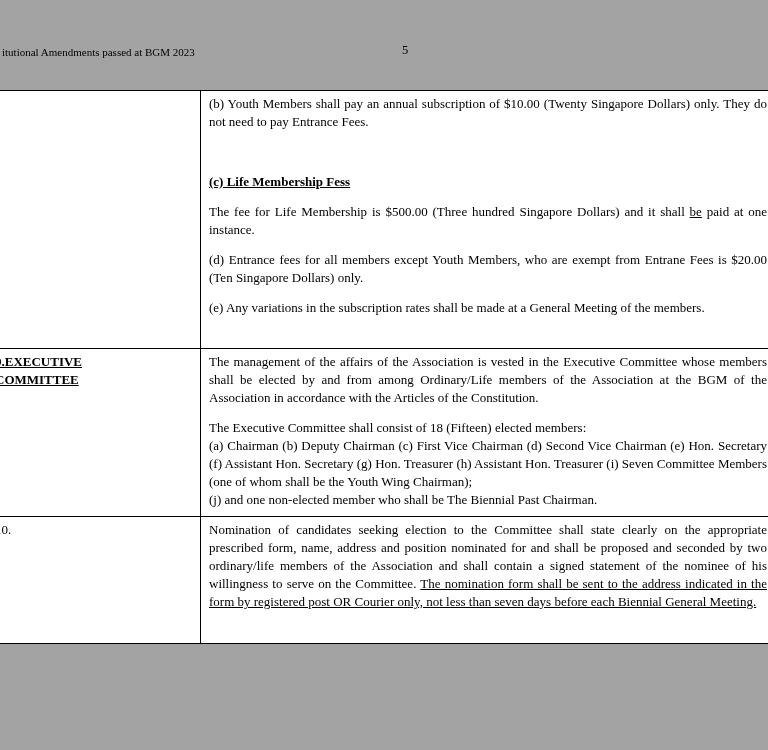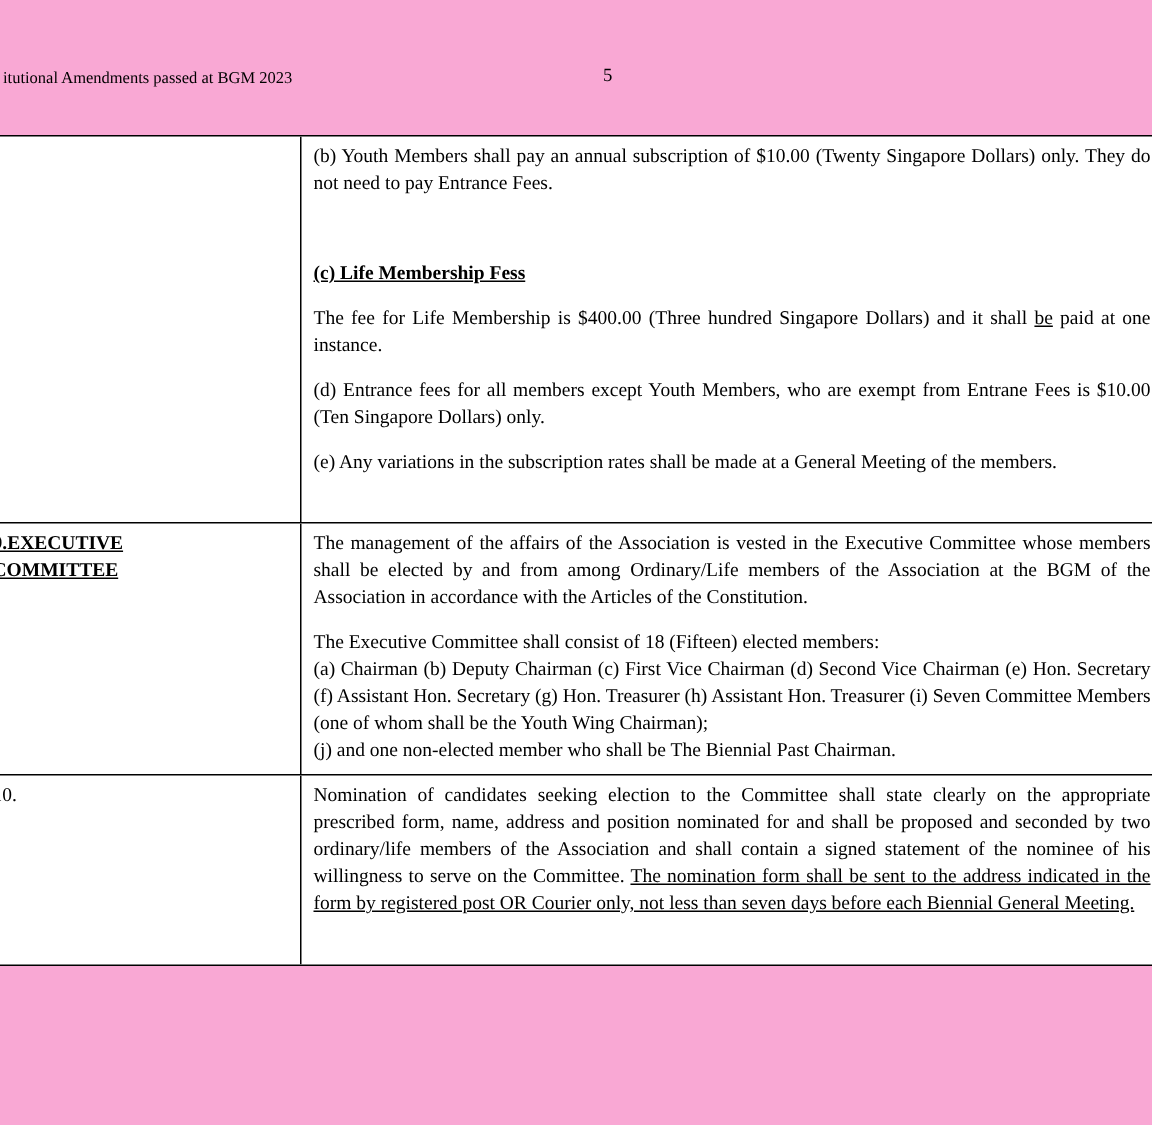--- a/index.html
+++ b/index.html
@@ -4,21 +4,21 @@
 <style>
   html,body{margin:0;padding:0;}
   body{
     width:768px;height:750px;
     background:#ffffff;
     font-family:"Liberation Serif", serif;
     color:#000;
     position:relative;
     overflow:hidden;
   }
-  .page{position:absolute;inset:0;background:#f9a8d4;font-family:Liberation Serif, serif;}
+  .page{position:absolute;inset:0;background:#a3a3a3;font-family:Liberation Serif, serif;}
   .header-left{
     position:absolute;left:2px;top:46px;
     font-size:11px;white-space:nowrap;
   }
   .page-num{
     position:absolute;left:402px;top:43px;
     font-size:12.5px;
   }
   .content-table{
     position:absolute;top:90px;left:-8px;right:-6px;
@@ -61,22 +61,22 @@
   <div class="header-left">itutional Amendments passed at BGM 2023</div>
   <div class="page-num">5</div>
 
   <div class="content-table">
       <div class="trow">
         <div class="cell-label"></div>
         <div class="cell-content">
           <p class="para"><span>(b) Youth Members shall pay an annual subscription of $10.00 (Twenty Singapore Dollars) only. They do not need to pay Entrance Fees.</span></p>
           <p class="para blank"></p>
           <p class="para"><span class="b u">(c) Life Membership Fess</span></p>
-          <p class="para"><span>The fee for Life Membership is $400.00 (Three hundred Singapore Dollars) and it shall </span><span class="u">be</span><span> paid at one instance.</span></p>
-          <p class="para"><span>(d) Entrance fees for all members except Youth Members, who are exempt from Entrane Fees is $10.00 (Ten Singapore Dollars) only.</span></p>
+          <p class="para"><span>The fee for Life Membership is $500.00 (Three hundred Singapore Dollars) and it shall </span><span class="u">be</span><span> paid at one instance.</span></p>
+          <p class="para"><span>(d) Entrance fees for all members except Youth Members, who are exempt from Entrane Fees is $20.00 (Ten Singapore Dollars) only.</span></p>
           <p class="para"><span>(e) Any variations in the subscription rates shall be made at a General Meeting of the members.</span></p>
         </div>
       </div>
       <div class="trow">
         <div class="cell-label bold underline">
           <div class="label-line">9.EXECUTIVE</div>
           <div class="label-line">COMMITTEE</div>
         </div>
         <div class="cell-content">
           <p class="para"><span>The management of the affairs of the Association is vested in the Executive Committee whose members shall be elected by and from among Ordinary/Life members of the Association at the  BGM of the Association in accordance with the Articles of the Constitution.</span></p>

